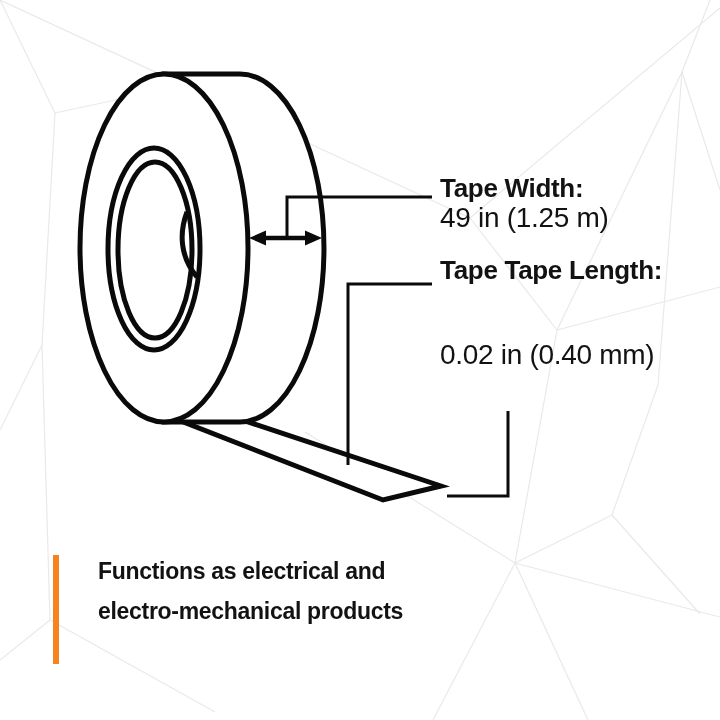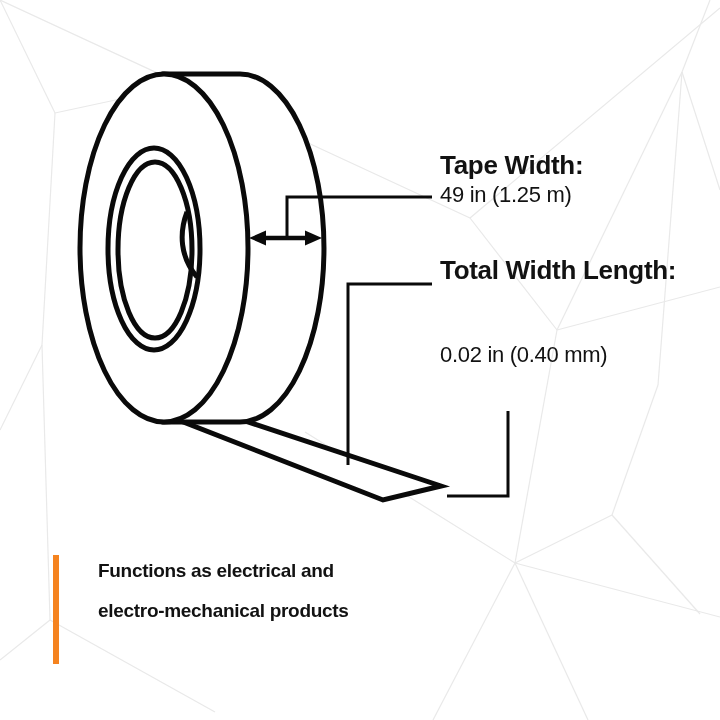--- a/index.html
+++ b/index.html
@@ -11,23 +11,23 @@
   }
   svg.canvas{position:absolute;left:0;top:0;}
   .mesh line{stroke:var(--mesh,#e9e9e9);stroke-width:1.2;}
   .draw *{stroke:var(--line,#0a0a0a);stroke-width:5;fill:none;}
   .draw .fillw{fill:#ffffff;}
   .leaders polyline{stroke:var(--line,#0a0a0a);stroke-width:3;fill:none;stroke-linecap:butt;}
   .leaders line{stroke:var(--line,#0a0a0a);stroke-width:4.5;}
   .leaders polygon{fill:var(--line,#0a0a0a);stroke:none;}
   .callout{position:absolute;left:440px;line-height:29px;white-space:nowrap;}
   .c-label{font-weight:bold;font-size:26px;letter-spacing:-0.3px;}
-  .c-value{font-size:22px;letter-spacing:-0.3px;}
+  .c-value{font-size:28px;letter-spacing:-0.3px;}
   .accent-bar{position:absolute;left:53px;top:555px;width:6px;height:109px;background:var(--accent,#F5831F);}
-  .desc{position:absolute;left:98px;top:551px;font-weight:bold;font-size:19px;line-height:40px;letter-spacing:-0.3px;white-space:nowrap;}
+  .desc{position:absolute;left:98px;top:551px;font-weight:bold;font-size:23px;line-height:40px;letter-spacing:-0.3px;white-space:nowrap;}
 </style>
 </head>
 <body>
 
 <div class="stage">
 
   <svg class="canvas" width="720" height="720" viewBox="0 0 720 720">
 
     <g class="mesh">
       <line x1="0" y1="0" x2="470" y2="218"></line>
@@ -69,27 +69,27 @@
       <g>
         <line x1="261" y1="238" x2="310" y2="238"></line>
         <polygon points="249,238 266,230.5 266,245.5"></polygon>
         <polygon points="322,238 305,230.5 305,245.5"></polygon>
       </g>
       <polyline points="432,284 348,284 348,465"></polyline>
       <polyline points="508,411 508,496 447,496"></polyline>
     </g>
   </svg>
 
-  <div class="callout" style="top:151px">
+  <div class="callout" style="top:174px">
     <div class="c-label">Tape Width:</div>
     <div class="c-value">49 in (1.25 m)</div>
   </div>
 
   <div class="callout" style="top:256px">
-    <div class="c-label">Total Width Length:</div>
+    <div class="c-label">Tape Tape Length:</div>
   </div>
 
   <div class="callout" style="top:340px">
     <div class="c-value">0.02 in (0.40 mm)</div>
   </div>
 
   <div class="accent-bar"></div>
   <div class="desc">
     <div>Functions as electrical and</div>
     <div>electro-mechanical products</div>

